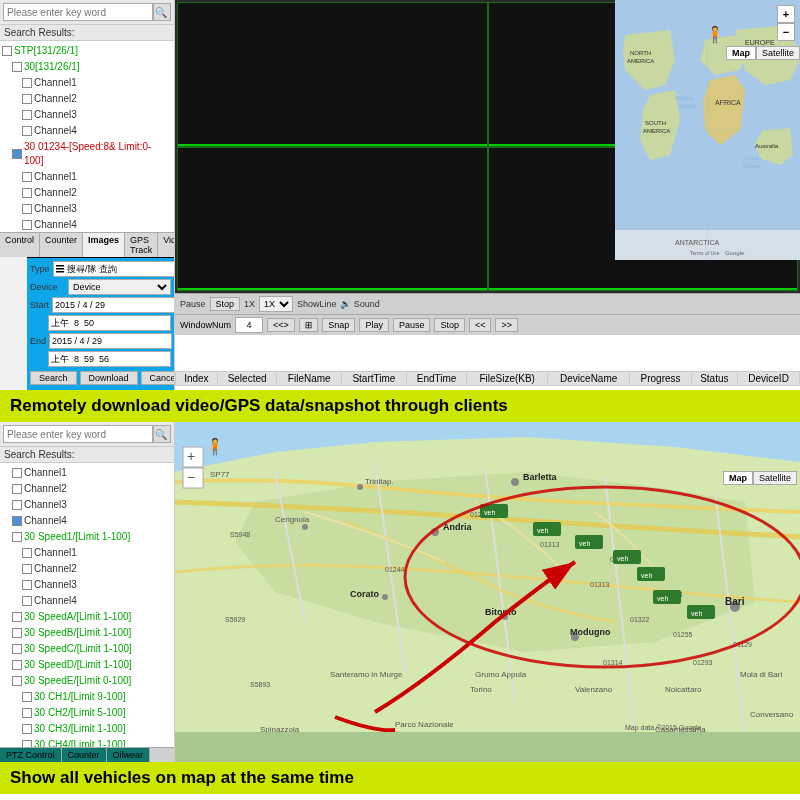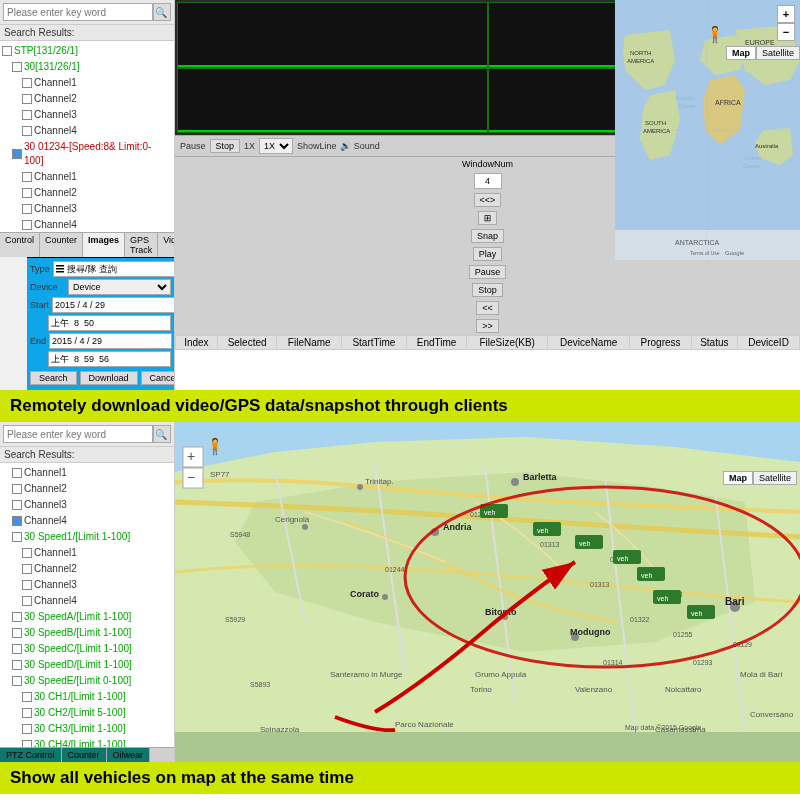--- a/index.html
+++ b/index.html
@@ -321,20 +321,21 @@
     .data-table-container {
       background: #fff;
       overflow-x: auto;
       height: 55px;
     }
 
     .data-table {
       width: 100%;
       border-collapse: collapse;
       font-size: 10px;
+      margin-top: 36px;
     }
 
     .data-table th {
       background: #e0e0e0;
       border: 1px solid #ccc;
       padding: 1px 4px;
       font-weight: normal;
       white-space: nowrap;
       font-size: 10px;
     }
@@ -582,21 +583,21 @@
       <button class="pb-btn">Stop</button>
       <span class="pb-label">1X</span>
       <select class="pb-speed-select"><option>1X</option><option>2X</option><option>4X</option></select>
       <span class="pb-label">ShowLine</span>
       <div class="pb-sound">
         <span>🔊</span>
         <span class="pb-label">Sound</span>
       </div>
     </div>
 
-    <div style="background:#d0d0d0; padding:2px 5px; display:flex; align-items:center; gap:4px; font-size:9px; border-top:1px solid #aaa;flex-direction:column;">
+    <div style="background:#d0d0d0; padding:2px 5px; display:flex; align-items:center; gap:4px; font-size:9px; border-top:1px solid #aaa;">
       <span>WindowNum</span>
       <input class="pb-input" value="4" style="">
       <button class="pb-btn">&lt;&lt;&gt;</button>
       <button class="pb-btn">⊞</button>
       <button class="pb-btn">Snap</button>
       <button class="pb-btn">Play</button>
       <button class="pb-btn">Pause</button>
       <button class="pb-btn">Stop</button>
       <button class="pb-btn">&lt;&lt;</button>
       <button class="pb-btn">&gt;&gt;</button>
@@ -688,21 +689,21 @@
         <div class="tree-item green" style="padding-left: 10px;">
           <span class="cb"></span>
           <span>30 SpeedD/[Limit 1-100]</span>
         </div>
         <div class="tree-item green" style="padding-left: 10px;">
           <span class="cb"></span>
           <span>30 SpeedE/[Limit 0-100]</span>
         </div>
         <div class="tree-item green" style="padding-left: 20px;">
           <span class="cb"></span>
-          <span>30 CH1/[Limit 1-100]</span>
+          <span>30 CH1/[Limit 9-100]</span>
         </div>
         <div class="tree-item green" style="padding-left: 20px;">
           <span class="cb"></span>
           <span>30 CH2/[Limit 5-100]</span>
         </div>
         <div class="tree-item green" style="padding-left: 20px;">
           <span class="cb"></span>
           <span>30 CH3/[Limit 1-100]</span>
         </div>
         <div class="tree-item green" style="padding-left: 20px;">

